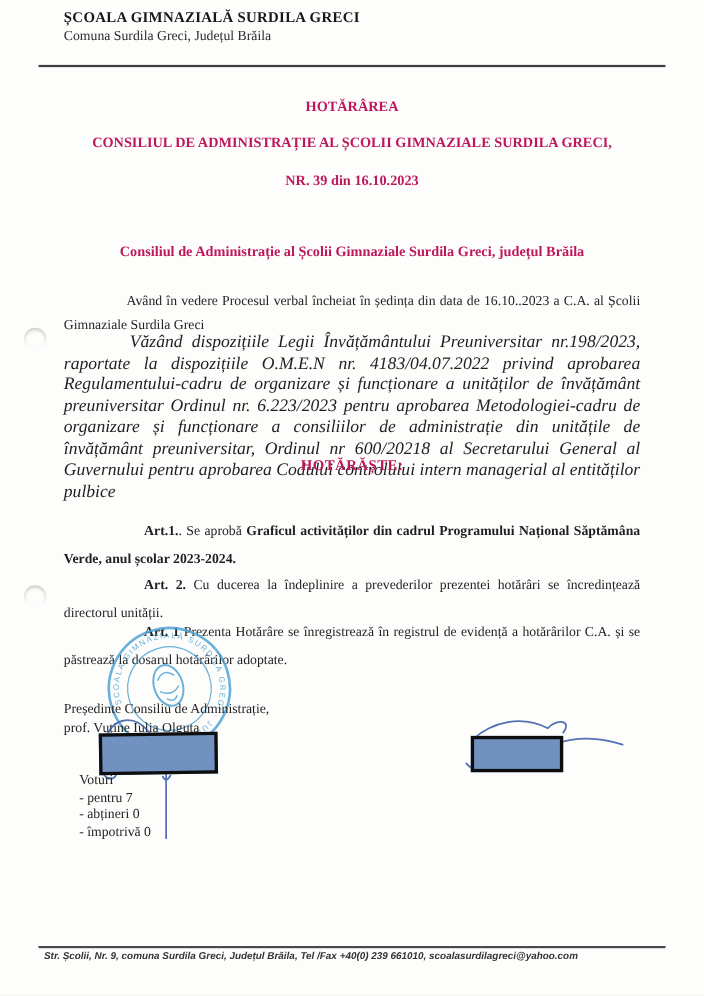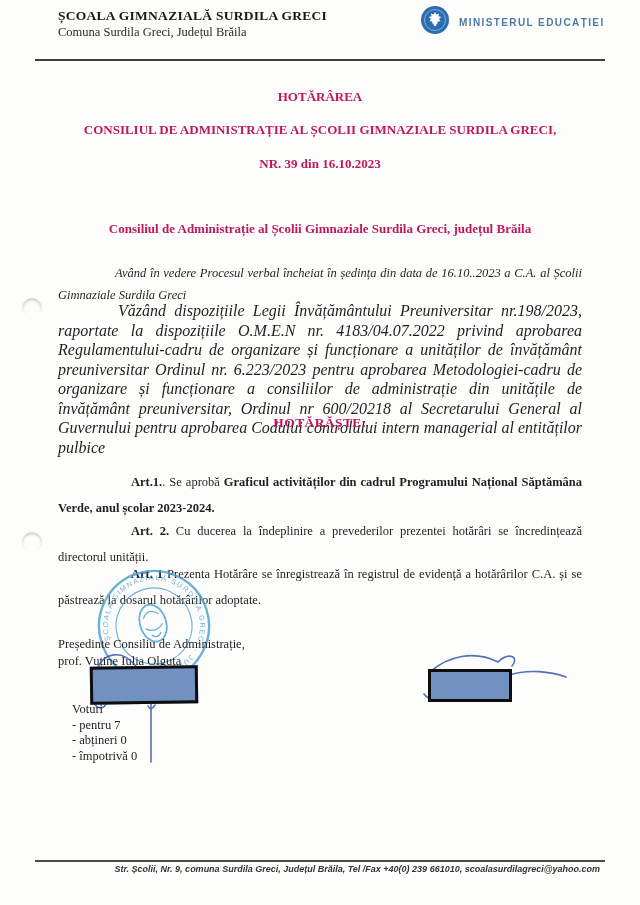--- a/index.html
+++ b/index.html
@@ -17,21 +17,21 @@
   
   .cline{position:absolute;left:40px;width:560px;text-align:center;font-weight:bold;font-size:13px;color:#be185d;}
   .t1{top:89px;}
   .t2{top:122px;}
   .t3{top:156px;}
   .subject{top:221px;font-size:13px;}
   .decides{top:415px;font-size:13.5px;letter-spacing:.03em;}
 
   
   .para{position:absolute;left:58px;width:524px;text-align:justify;font-size:12.5px;}
-  .p-having{top:262px;line-height:22px;text-indent:57px;font-style:italic;}
+  .p-having{top:262px;line-height:22px;text-indent:57px;}
   .p-legal{top:301px;line-height:19.5px;text-indent:60px;font-style:italic;font-size:16px;}
   .p-art{line-height:26px;text-indent:73px;}
   .p-art1{top:469px;}
   .p-art2{top:518px;}
   .p-art3{top:561px;}
   .b{font-weight:bold;}
 
   
   .hole{position:absolute;left:22px;width:20px;height:20px;border-radius:50%;
     background:radial-gradient(circle at 50% 38%, #d4d4d0 0%, #ececе8 50%, #f6f6f3 100%);
@@ -53,44 +53,33 @@
   .red-left{left:90px;top:666px;width:102px;height:32px;transform:rotate(-.8deg);}
   .red-right{left:428px;top:669px;width:78px;height:27px;}
 
   .ink{position:absolute;left:0;top:0;pointer-events:none;}
 
   
   .votes{position:absolute;left:72px;top:702px;font-size:12.5px;line-height:15.5px;}
 
   
   .rule-bottom{position:absolute;left:35px;top:860px;width:570px;border-top:2px solid #4a4a4a;}
-  .footer-text{position:absolute;left:40px;top:864px;width:560px;text-align:right;
+  .footer-text{position:absolute;left:40px;top:864px;width:560px;text-align:left;
     font-family:"Liberation Sans",sans-serif;font-style:italic;font-weight:bold;font-size:9px;color:#333;}
 </style>
 </head>
 <body>
 
 <div class="page">
 
   <div class="school-block">
     <div class="school-name">ȘCOALA GIMNAZIALĂ SURDILA GRECI</div>
     <div class="school-sub">Comuna Surdila Greci, Județul Brăila</div>
   </div>
 
-  <div class="ministry">
-    <span>
-      <svg width="30" height="30" viewBox="0 0 30 30">
-        <circle cx="15" cy="15" r="14" fill="#2c6cb0"></circle>
-        <circle cx="15" cy="15" r="10.5" fill="none" stroke="#ffffff" stroke-width=".6" opacity=".7"></circle>
-        <path fill="#ffffff" d="M15 7 l1.4 2.6 2.6-1.2 -.6 2.8 2.8.8 -2.2 1.9 1.6 2.4 -2.9.1 -.3 2.9 -2.4-1.7 -2.4 1.7 -.3-2.9 -2.9-.1 1.6-2.4 -2.2-1.9 2.8-.8 -.6-2.8 2.6 1.2 z"></path>
-        <rect x="13.6" y="16.5" width="2.8" height="4.5" rx="1" fill="#ffffff"></rect>
-      </svg>
-    </span>
-    <span class="ministry-text">MINISTERUL EDUCAȚIEI</span>
-  </div>
 
   <div class="rule-top"></div>
 
   <div class="hole hole1"></div>
   <div class="hole hole2"></div>
 
   <div class="cline t1">HOTĂRÂREA</div>
   <div class="cline t2">CONSILIUL DE ADMINISTRAȚIE AL ȘCOLII GIMNAZIALE  SURDILA GRECI,</div>
   <div class="cline t3">NR. 39  din 16.10.2023</div>
 

